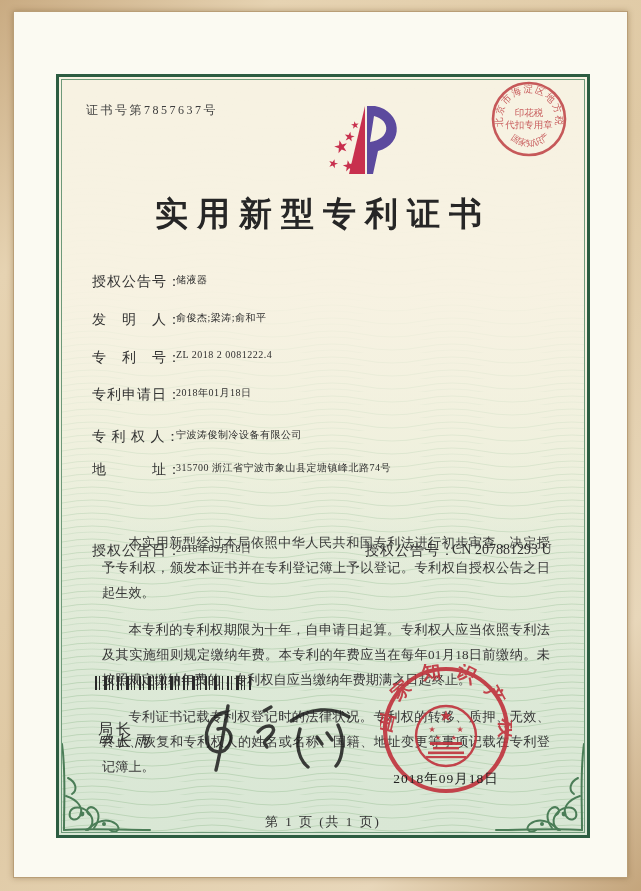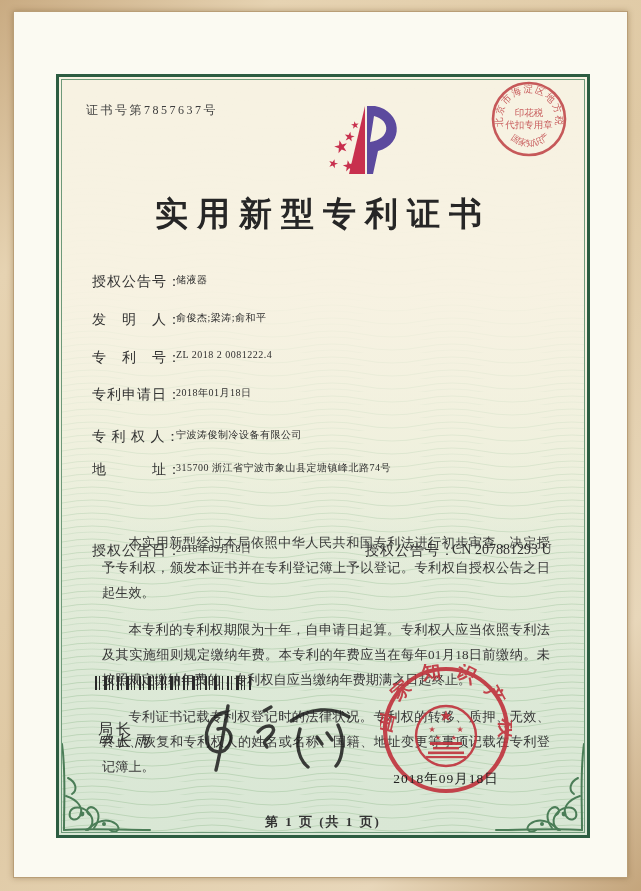--- a/index.html
+++ b/index.html
@@ -44,21 +44,21 @@
       repeating-linear-gradient(90deg,#2a2a2a 0 2px,transparent 2px 4px,#2a2a2a 4px 5px,
         transparent 5px 9px,#2a2a2a 9px 12px,transparent 12px 14px,#2a2a2a 14px 15px,
         transparent 15px 17px,#2a2a2a 17px 18px,transparent 18px 22px);
   }
 
   .signer{left:36px;font-size:15px;letter-spacing:3px;color:#2e2e2e;}
   .sig-svg{left:126px;top:622px;}
   .seal-box{left:318px;top:584px;}
   .issue-date{left:318px;top:690px;width:132px;text-align:center;font-size:13.5px;
               letter-spacing:1px;color:#222;z-index:5;}
-  .footer{left:0;right:0;top:733px;text-align:center;font-size:13px;letter-spacing:2px;color:#333;font-weight:bold;}
+  .footer{left:0;right:0;top:733px;text-align:center;font-size:13px;letter-spacing:2px;color:#333;}
 
   .tax-seal-box{left:428px;top:0px;}
 
   .corner{position:absolute;z-index:2;pointer-events:none;}
   .corner.bl{left:-2px;bottom:-2px;}
   .corner.br{right:-2px;bottom:-2px;transform:scaleX(-1);}
 
   svg text{font-family:"Liberation Serif","DejaVu Serif",serif;}
 </style>
 </head>

